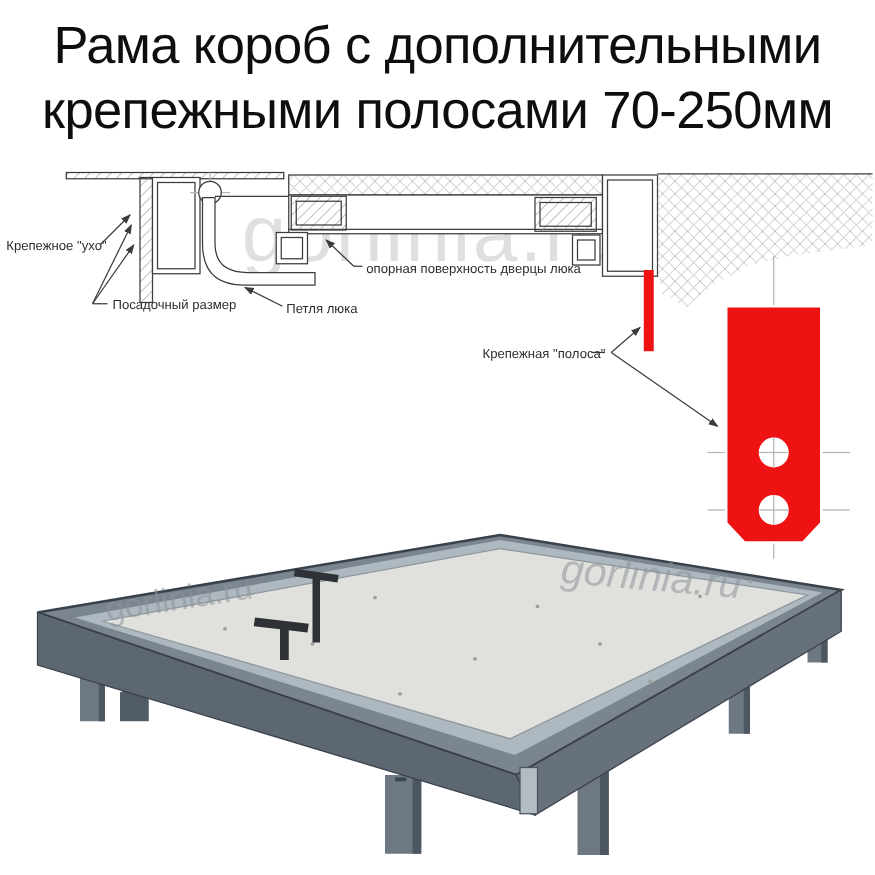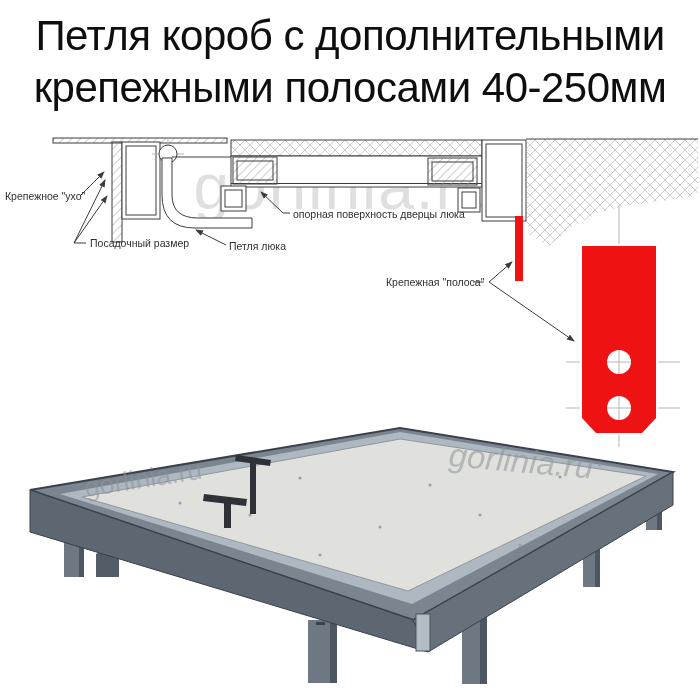--- a/index.html
+++ b/index.html
@@ -13,22 +13,22 @@
   .lbl{font-size:10.5px;fill:#2e2e2e;}
   .wm-big{font-size:64px;fill:#dfdfdf;letter-spacing:2px;}
   .wm-photo{fill:#8d949b;opacity:.55;}
   .ln{stroke:#3c3c3c;stroke-width:1;fill:none;}
   .thin{stroke:#b5b5b5;stroke-width:1;fill:none;}
 </style>
 </head>
 <body>
 
 <div class="title">
-  <div>Петля короб с дополнительными</div>
-  <div>крепежными полосами 40-250мм</div>
+  <div>Рама короб с дополнительными</div>
+  <div>крепежными полосами 70-250мм</div>
 </div>
 
 <svg width="700" height="575" viewBox="0 0 700 575">
   <defs>
     <pattern id="hatch" width="6" height="6" patternUnits="userSpaceOnUse" patternTransform="rotate(45)">
       <line x1="0" y1="0" x2="0" y2="6" stroke="#9c9c9c" stroke-width="1"></line>
     </pattern>
     <pattern id="xhatch" width="10" height="10" patternUnits="userSpaceOnUse">
       <path d="M0,0 L10,10 M10,0 L0,10" stroke="#b8b8b8" stroke-width="0.7" fill="none"></path>
     </pattern>

